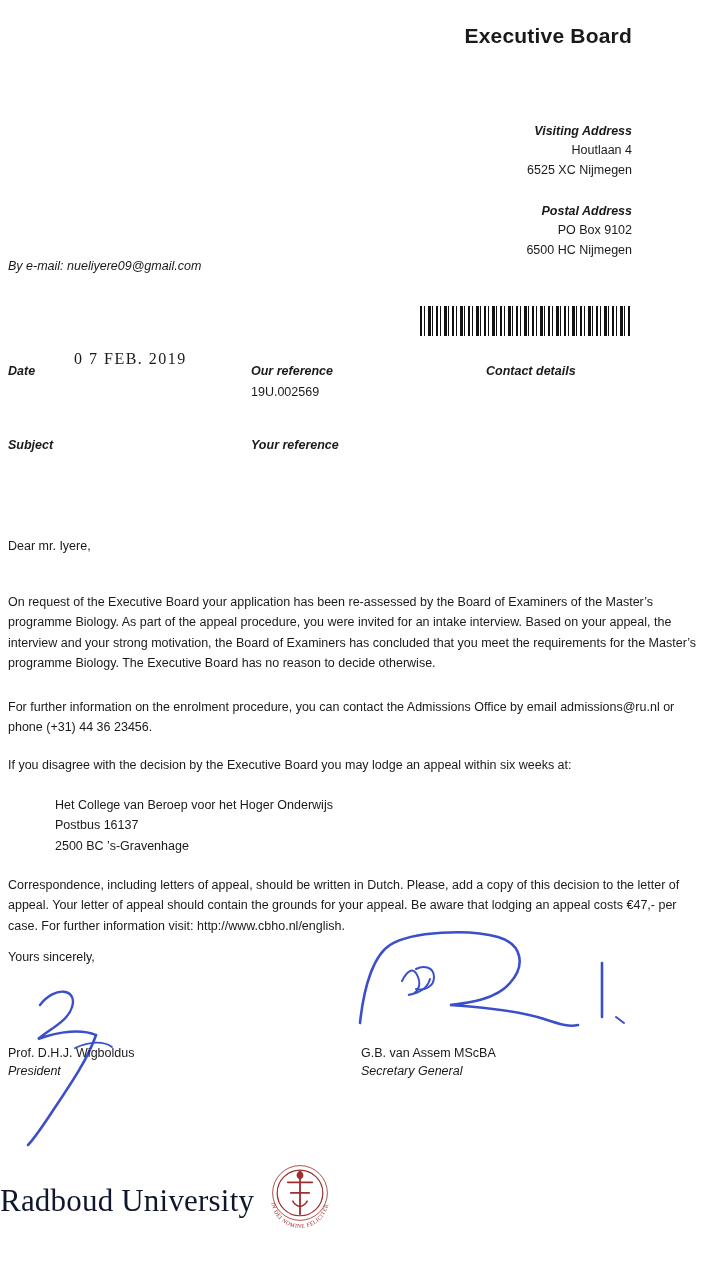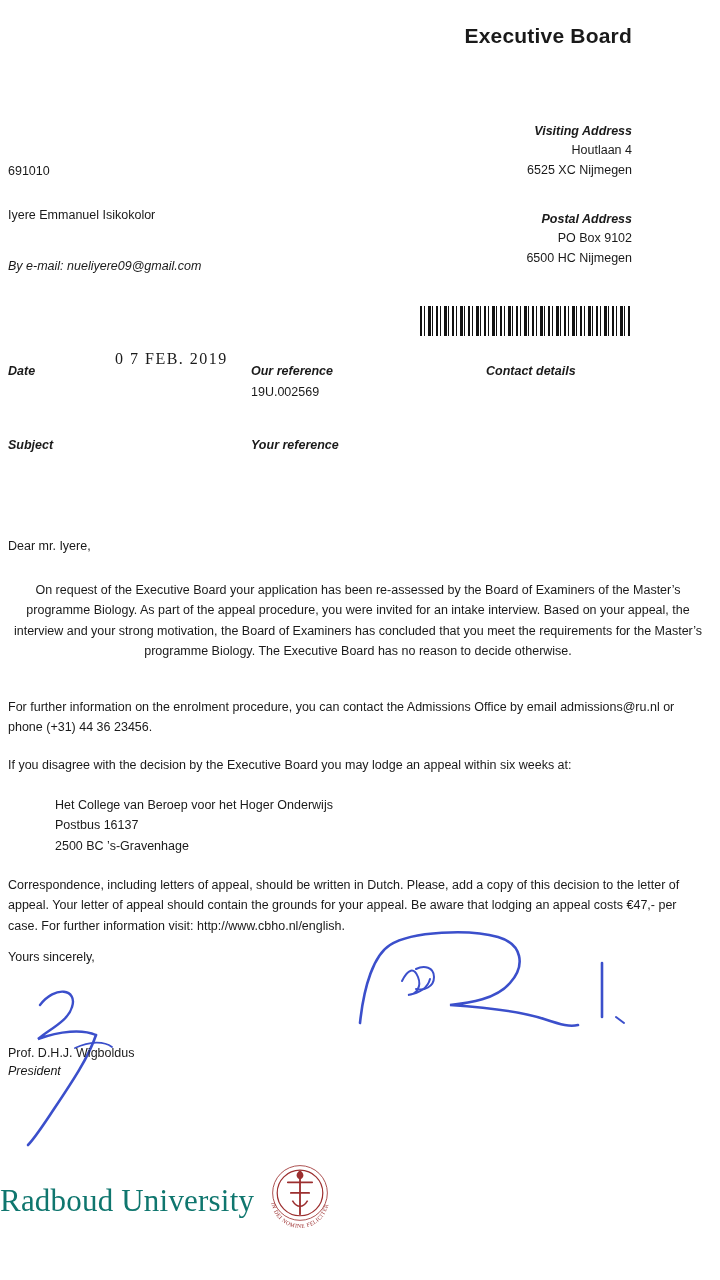--- a/index.html
+++ b/index.html
@@ -31,21 +31,21 @@
   }
   .addr-block {
     position: absolute;
     right: 8px;
     text-align: right;
     font-size: 12.5px;
     line-height: 1.55;
     margin-top: 38px;
   }
   .addr-block.visiting { top: 84px; }
-  .addr-block.postal { top: 172px; text-align: right; }
+  .addr-block.postal { top: 164px; text-align: right; }
   .addr-label {
     font-style: italic;
     font-weight: bold;
     display: block;
   }
 
   
   .recipient {
     position: absolute;
     left: 8px;
@@ -87,21 +87,20 @@
   .meta-value {
     font-size: 12.5px;
     line-height: 1.45;
   }
   .m-date-label { position: absolute; left: 8px; top: 364px; }
   .m-date-value {
     position: absolute; left: 74px; top: 350px;
     font-family: "Liberation Serif", serif;
     font-size: 16px;
     letter-spacing: 1.5px;
-    margin-left: 41px;
   }
   .m-ourref-label { position: absolute; left: 251px; top: 364px; }
   .m-ourref-value { position: absolute; left: 251px; top: 383px; }
   .m-contact-label { position: absolute; left: 486px; top: 364px; }
 
   .m-subject-label { position: absolute; left: 8px; top: 438px; }
   .m-subject-value { position: absolute; left: 8px; top: 458px; }
   .m-yourref-label { position: absolute; left: 251px; top: 438px; }
 
   
@@ -110,21 +109,21 @@
     left: 8px; top: 539px;
     font-size: 12.5px;
   }
   .body-text {
     position: absolute;
     left: 8px;
     width: 700px;
     font-size: 12.5px;
     line-height: 1.62;
   }
-  .p1 { top: 580px; text-align: center; }
+  .p1 { top: 592px; }
   .p2 { top: 697px; }
   .p3 { top: 755px; }
   .addr-indent {
     position: absolute;
     left: 55px; top: 795px;
     font-size: 12.5px;
     line-height: 1.62;
   }
   .p4 { top: 875px; }
 
@@ -149,21 +148,21 @@
   }
   .ink-left { left: 0px; top: 955px; }
   .ink-right { left: 330px; top: 925px; }
 
   
   .footer-logo {
     position: absolute;
     left: 0px; top: 1183px;
     font-family: "Liberation Serif", serif;
     font-size: 31px;
-    color: #0f766e;
+    color: #0f172a;
     letter-spacing: 0.2px;
   }
   .footer-seal {
     position: absolute;
     left: 262px; top: 1153px;
     width: 76px; height: 86px;
   }
 </style>
 </head>
 <body>
@@ -177,24 +176,20 @@
     <span>Houtlaan 4</span><br>
     <span>6525 XC  Nijmegen</span>
   </div>
 
   <div class="addr-block postal">
     <span class="addr-label">Postal Address</span>
     <span>PO Box 9102</span><br>
     <span>6500 HC  Nijmegen</span>
   </div>
 
-  <div class="recipient">
-    <span class="num">691010</span>
-    <span class="name">Iyere Emmanuel Isikokolor</span>
-  </div>
   <div class="by-email">By e-mail: nueliyere09@gmail.com</div>
 
   <div class="barcode"></div>
 
   <div class="meta-label m-date-label">Date</div>
   <div class="m-date-value">0 7 FEB. 2019</div>
   <div class="meta-label m-ourref-label">Our reference</div>
   <div class="meta-value m-ourref-value">19U.002569</div>
   <div class="meta-label m-contact-label">Contact details</div>
 
@@ -227,20 +222,24 @@
              C 166 74, 140 78, 120 80 C 150 82, 190 86, 214 94 C 232 100, 240 102, 248 100" fill="none" stroke="#3b4fcb" stroke-width="2.6" stroke-linecap="round"></path>
     <path d="M72 56 C 78 44, 84 42, 88 52 C 92 62, 86 70, 78 70 C 90 68, 98 62, 100 54" fill="none" stroke="#3b4fcb" stroke-width="2" stroke-linecap="round"></path>
     <path d="M86 44 C 94 40, 104 42, 104 52 C 104 62, 94 66, 86 64" fill="none" stroke="#3b4fcb" stroke-width="2" stroke-linecap="round"></path>
     <path d="M272 38 L 272 92" fill="none" stroke="#3b4fcb" stroke-width="2.6" stroke-linecap="round"></path>
     <path d="M286 92 L 294 98" fill="none" stroke="#3b4fcb" stroke-width="2" stroke-linecap="round"></path>
   </svg>
 
   <div class="sig-name sig-left">
     <span>Prof. D.H.J. Wigboldus</span>
     <span class="sig-role">President</span>
+  </div>
+  <div class="sig-name sig-right">
+    <span>G.B. van Assem MScBA</span>
+    <span class="sig-role">Secretary General</span>
   </div>
 
   <div class="footer-logo">Radboud University</div>
 
   <svg class="footer-seal" viewBox="0 0 100 112">
     <defs>
       <path id="mottoArc" d="M 12 60 A 38 38 0 0 0 88 60" fill="none"></path>
     </defs>
     <circle cx="50" cy="52" r="30" fill="none" stroke="#9c2f2f" stroke-width="1.6"></circle>
     <circle cx="50" cy="52" r="36" fill="none" stroke="#9c2f2f" stroke-width="1.1"></circle>

